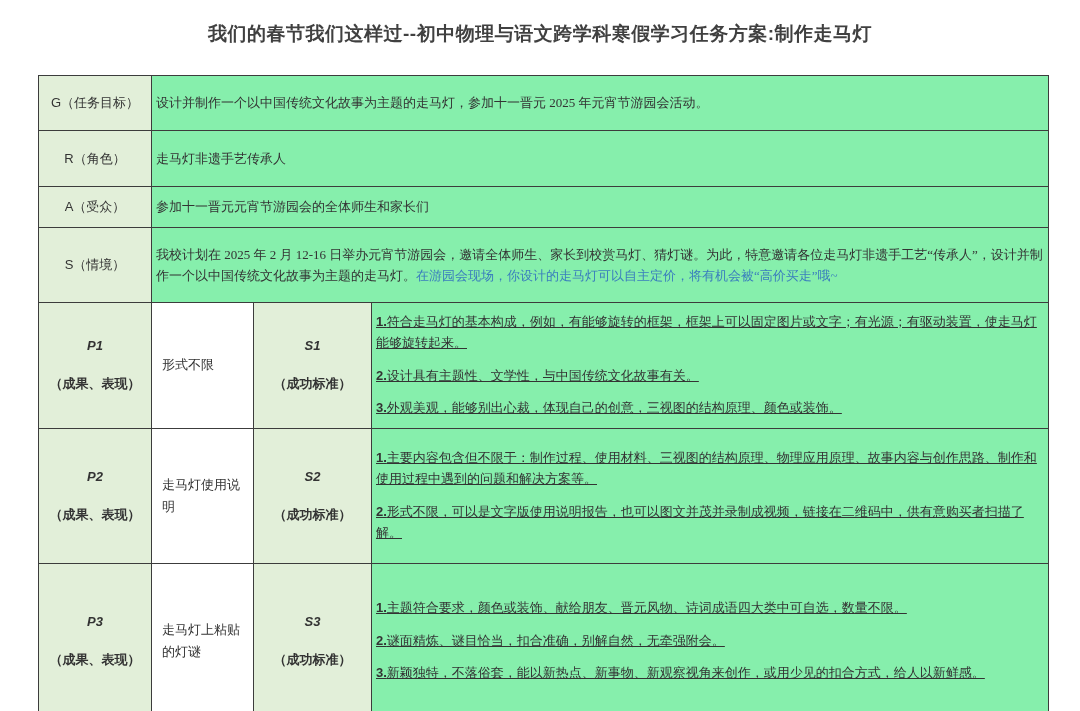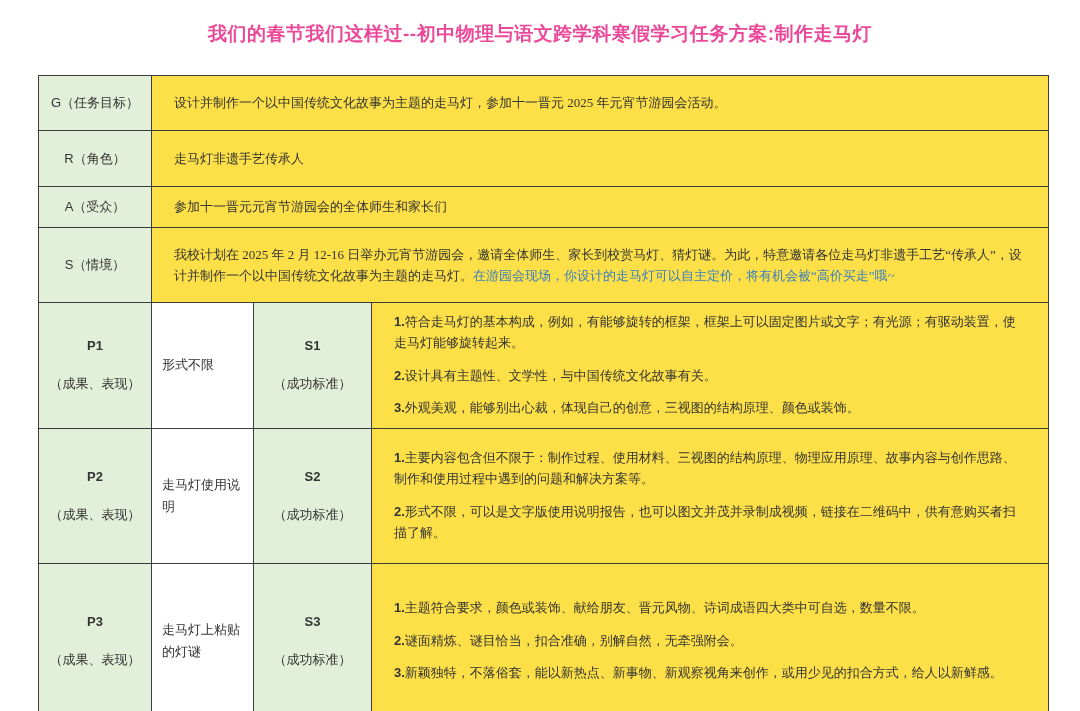--- a/index.html
+++ b/index.html
@@ -15,21 +15,21 @@
     color:var(--ink);
   }
   .title{
     box-sizing:border-box;
     height:75px;
     padding-top:21px;
     text-align:center;
     font-family:"Liberation Sans","DejaVu Sans",sans-serif;
     font-size:19px;
     font-weight:bold;
-    color:#ec4899;
+    color:#404040;
     letter-spacing:0.5px;
   }
   table.grasps{
     border-collapse:collapse;
     table-layout:fixed;
     margin-left:38px;
     width:1010px;
   }
   table.grasps td{
     border:1.5px solid var(--border);
@@ -44,44 +44,46 @@
   .row-p2{height:135px;}
   .row-p3{height:155px;}
   td.labelcell{
     background:var(--green);
     text-align:center;
     vertical-align:middle;
     font-family:"Liberation Sans","DejaVu Sans",sans-serif;
     font-size:15px;
   }
   td.contentcell{
-    background:#fde047;
+    background:#86efac;
     vertical-align:middle;
-    padding:6px 22px;
+    padding:6px 4px;
     line-height:1.65;
   }
   td.productcell{
     background:#ffffff;
     text-align:left;
     vertical-align:middle;
     padding:6px 10px;
     line-height:1.7;
   }
   .pcode{
     font-weight:bold;
     font-family:"Liberation Sans","DejaVu Sans",sans-serif;
     margin-bottom:22px;
+    font-style:italic;
   }
   .psub{
-    font-weight:normal;
+    font-weight:bold;
     margin-top:12px;
   }
   .crit{
     margin:0 0 12px 0;
     line-height:1.6;
+    text-decoration:underline;
   }
   .crit:last-child{margin-bottom:0;}
   .crit .num{
     font-weight:bold;
     font-family:"Liberation Sans","DejaVu Sans",sans-serif;
   }
   .hl{color:var(--blue);}
 </style>
 </head>
 <body>

